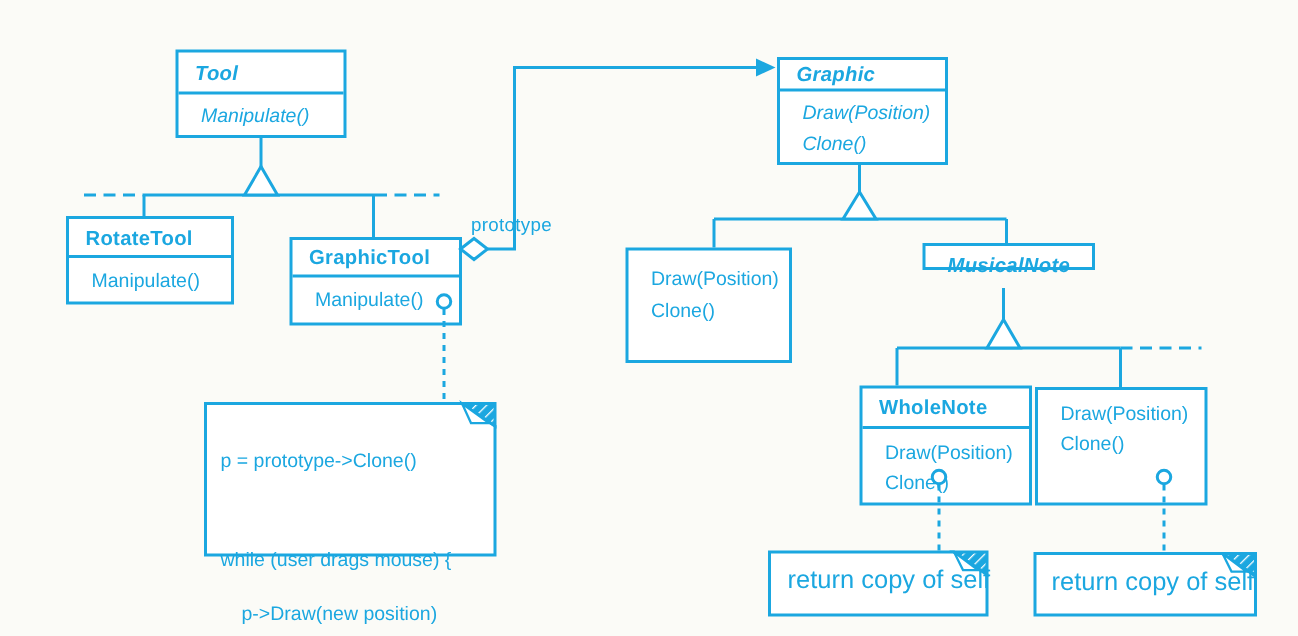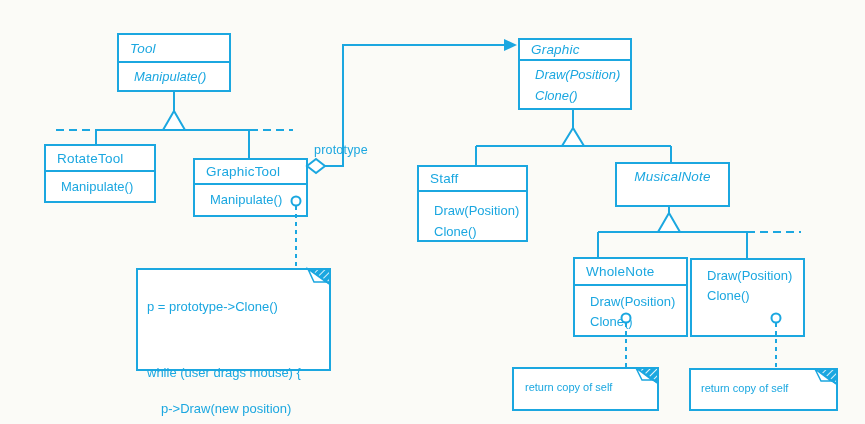--- a/index.html
+++ b/index.html
@@ -21,21 +21,21 @@
   .cls{
     position:absolute;
     box-sizing:border-box;
     border:2px solid var(--ink);
     background:#fff;
     z-index:2;
   }
   .cls .t{
     box-sizing:border-box;
     padding-left:11px;
-    font-weight:normal;
+    font-weight:bold;
     font-size:13.5px;
     letter-spacing:.2px;
     white-space:nowrap;
     border-bottom:2px solid var(--ink);
   }
   .cls.nodiv .t{border-bottom:none;}
   .cls .ops{
     box-sizing:border-box;
     padding-left:15px;
     font-size:13px;
@@ -47,21 +47,21 @@
     position:absolute;
     z-index:4;
     white-space:pre;
     font-size:13px;
     line-height:12px;
   }
   .codeline{line-height:12px;}
   .codeline.gap{margin-top:30px;}
   .codeline.indent{padding-left:14px;}
   .lbl-proto{font-size:12.5px;letter-spacing:.2px;}
-  .notetxt{font-size:11px;}
+  .notetxt{font-size:17px;}
 </style>
 </head>
 <body>
 
 <div id="canvas">
 
   <svg id="wires" class="layer" width="865" height="424" viewBox="0 0 865 424">
     <defs>
       <pattern id="hatch" width="5" height="5" patternUnits="userSpaceOnUse" patternTransform="rotate(45)">
         <rect width="5" height="5" style="fill:var(--ink)"></rect>
@@ -137,28 +137,27 @@
 
   <div class="cls" style="left:518px;top:38px;width:114px;height:72px;">
     <div class="t abs" style="height:21px;line-height:20px;">Graphic</div>
     <div class="ops" style="padding-top:3px;">
       <div class="op abs" style="line-height:21px;">Draw(Position)</div>
       <div class="op abs" style="line-height:21px;">Clone()</div>
     </div>
   </div>
 
   <div class="cls" style="left:417px;top:165px;width:111px;height:77px;">
-    <div class="t" style="height:25px;line-height:24px;">Staff</div>
     <div class="ops" style="padding-top:8px;">
       <div class="op" style="line-height:21px;">Draw(Position)</div>
       <div class="op" style="line-height:21px;">Clone()</div>
     </div>
   </div>
 
-  <div class="cls nodiv" style="left:615px;top:162px;width:115px;height:45px;text-align:center;">
+  <div class="cls nodiv" style="left:615px;top:162px;width:115px;height:18px;text-align:center;">
     <div class="t abs" style="height:27px;line-height:26px;padding-left:0;">MusicalNote</div>
   </div>
 
   <div class="cls" style="left:545px;top:257px;width:115px;height:80px;margin-left:28px;">
     <div class="t" style="height:27px;line-height:26px;">WholeNote</div>
     <div class="ops" style="padding-top:6px;">
       <div class="op">Draw(Position)</div>
       <div class="op">Clone()</div>
     </div>
   </div>

